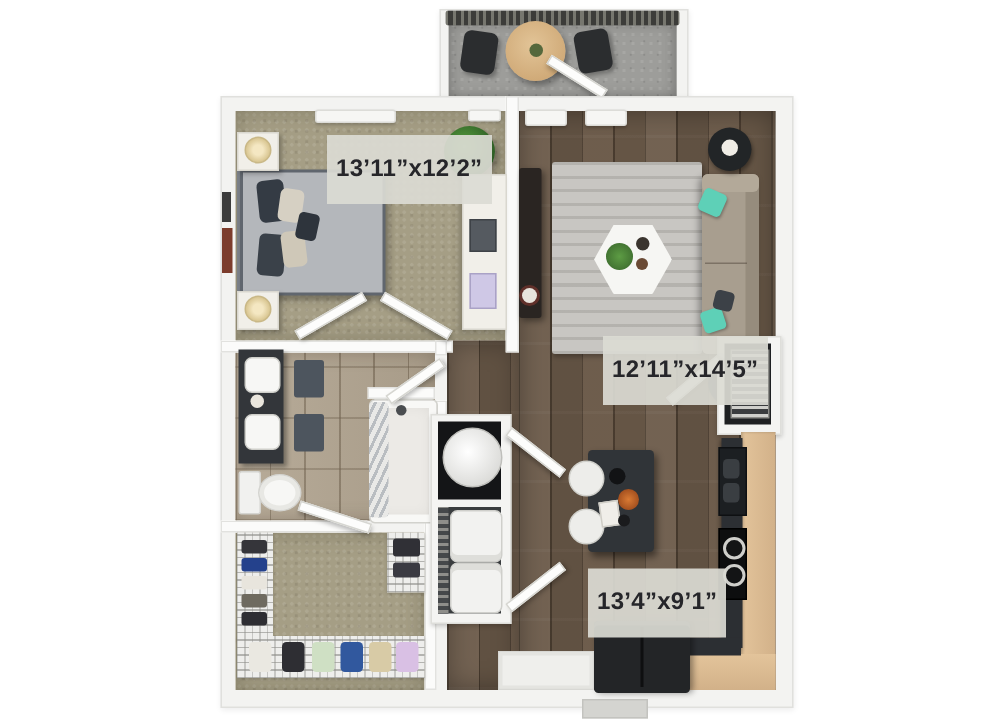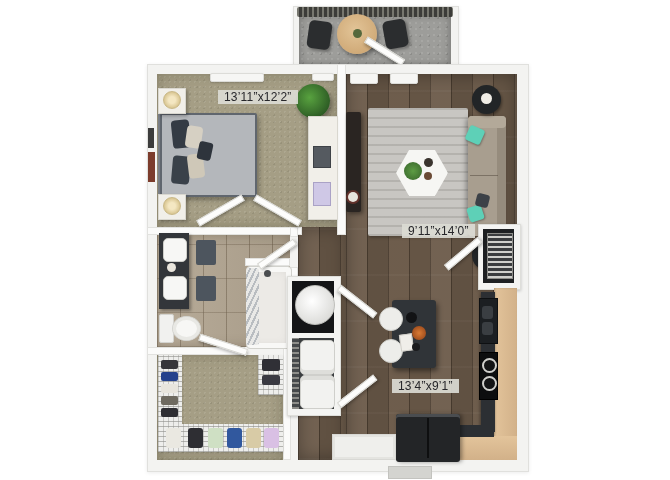--- a/index.html
+++ b/index.html
@@ -33,21 +33,21 @@
     background-size:6px 6px,9px 9px;box-shadow:inset 0 0 10px rgba(0,0,0,0.30);}
   .wire{position:absolute;background:#eeeeec;
     background-image:repeating-linear-gradient(0deg, rgba(140,140,136,0.6) 0 1px, transparent 1px 5px),
                      repeating-linear-gradient(90deg, rgba(140,140,136,0.4) 0 1px, transparent 1px 5px);
     box-shadow:0 1px 2px rgba(0,0,0,0.15);}
   .leaf{position:absolute;height:5px;background:#fdfdfc;border:1px solid #d6d6d1;
         box-shadow:1px 2px 3px rgba(0,0,0,0.25);}
   .sill{position:absolute;background:#f6f6f4;border:1px solid #dcdcd8;border-radius:2px;
         box-shadow:0 1px 2px rgba(0,0,0,0.18);}
   .label{position:absolute;background:rgba(219,219,212,0.92);color:#26262a;
-         font-size:12px;font-weight:normal;letter-spacing:0.2px;padding:0 6px;
+         font-size:16px;font-weight:bold;letter-spacing:0.2px;padding:14px 6px;
          white-space:nowrap;z-index:40;}
 
   .dark{background:#2c2f33;}
   .white-box{background:#f1efe9;border:1px solid #d9d7cf;}
   .circle{border-radius:50%;}
 </style>
 </head>
 <body>
 
 <div class="stage">
@@ -188,16 +188,16 @@
   <div class="abs" style="left:392px;top:300px;width:44px;height:68px;background:#303438;border-radius:3px;box-shadow:2px 3px 5px rgba(0,0,0,0.45);"></div>
   <div class="abs circle" style="left:379px;top:307px;width:22px;height:22px;background:#ededea;border:1px solid #cfcfca;"></div>
   <div class="abs circle" style="left:379px;top:339px;width:22px;height:22px;background:#ededea;border:1px solid #cfcfca;"></div>
   <div class="abs circle" style="left:406px;top:312px;width:11px;height:11px;background:#121315;"></div>
   <div class="abs circle" style="left:412px;top:326px;width:14px;height:14px;background:radial-gradient(circle,#d97a34,#8e3f16);"></div>
   <div class="abs" style="left:400px;top:334px;width:11px;height:15px;background:#f0eee9;border:1px solid #cfcdc6;transform:rotate(-8deg);"></div>
   <div class="abs circle" style="left:412px;top:343px;width:8px;height:8px;background:#1a1b1d;"></div>
   <div class="abs" style="left:332px;top:434px;width:62px;height:24px;background:#efefec;border:1px solid #d8d8d4;box-shadow:inset 0 0 0 2px #e4e4e0;"></div>
 
   <div class="label" style="left:218px;top:90px;">13’11”x12’2”</div>
-  <div class="label" style="left:402px;top:224px;">9’11”x14’0”</div>
+  <div class="label" style="left:402px;top:224px;">12’11”x14’5”</div>
   <div class="label" style="left:392px;top:379px;">13’4”x9’1”</div>
 
 </div>
 
 </body></html>

